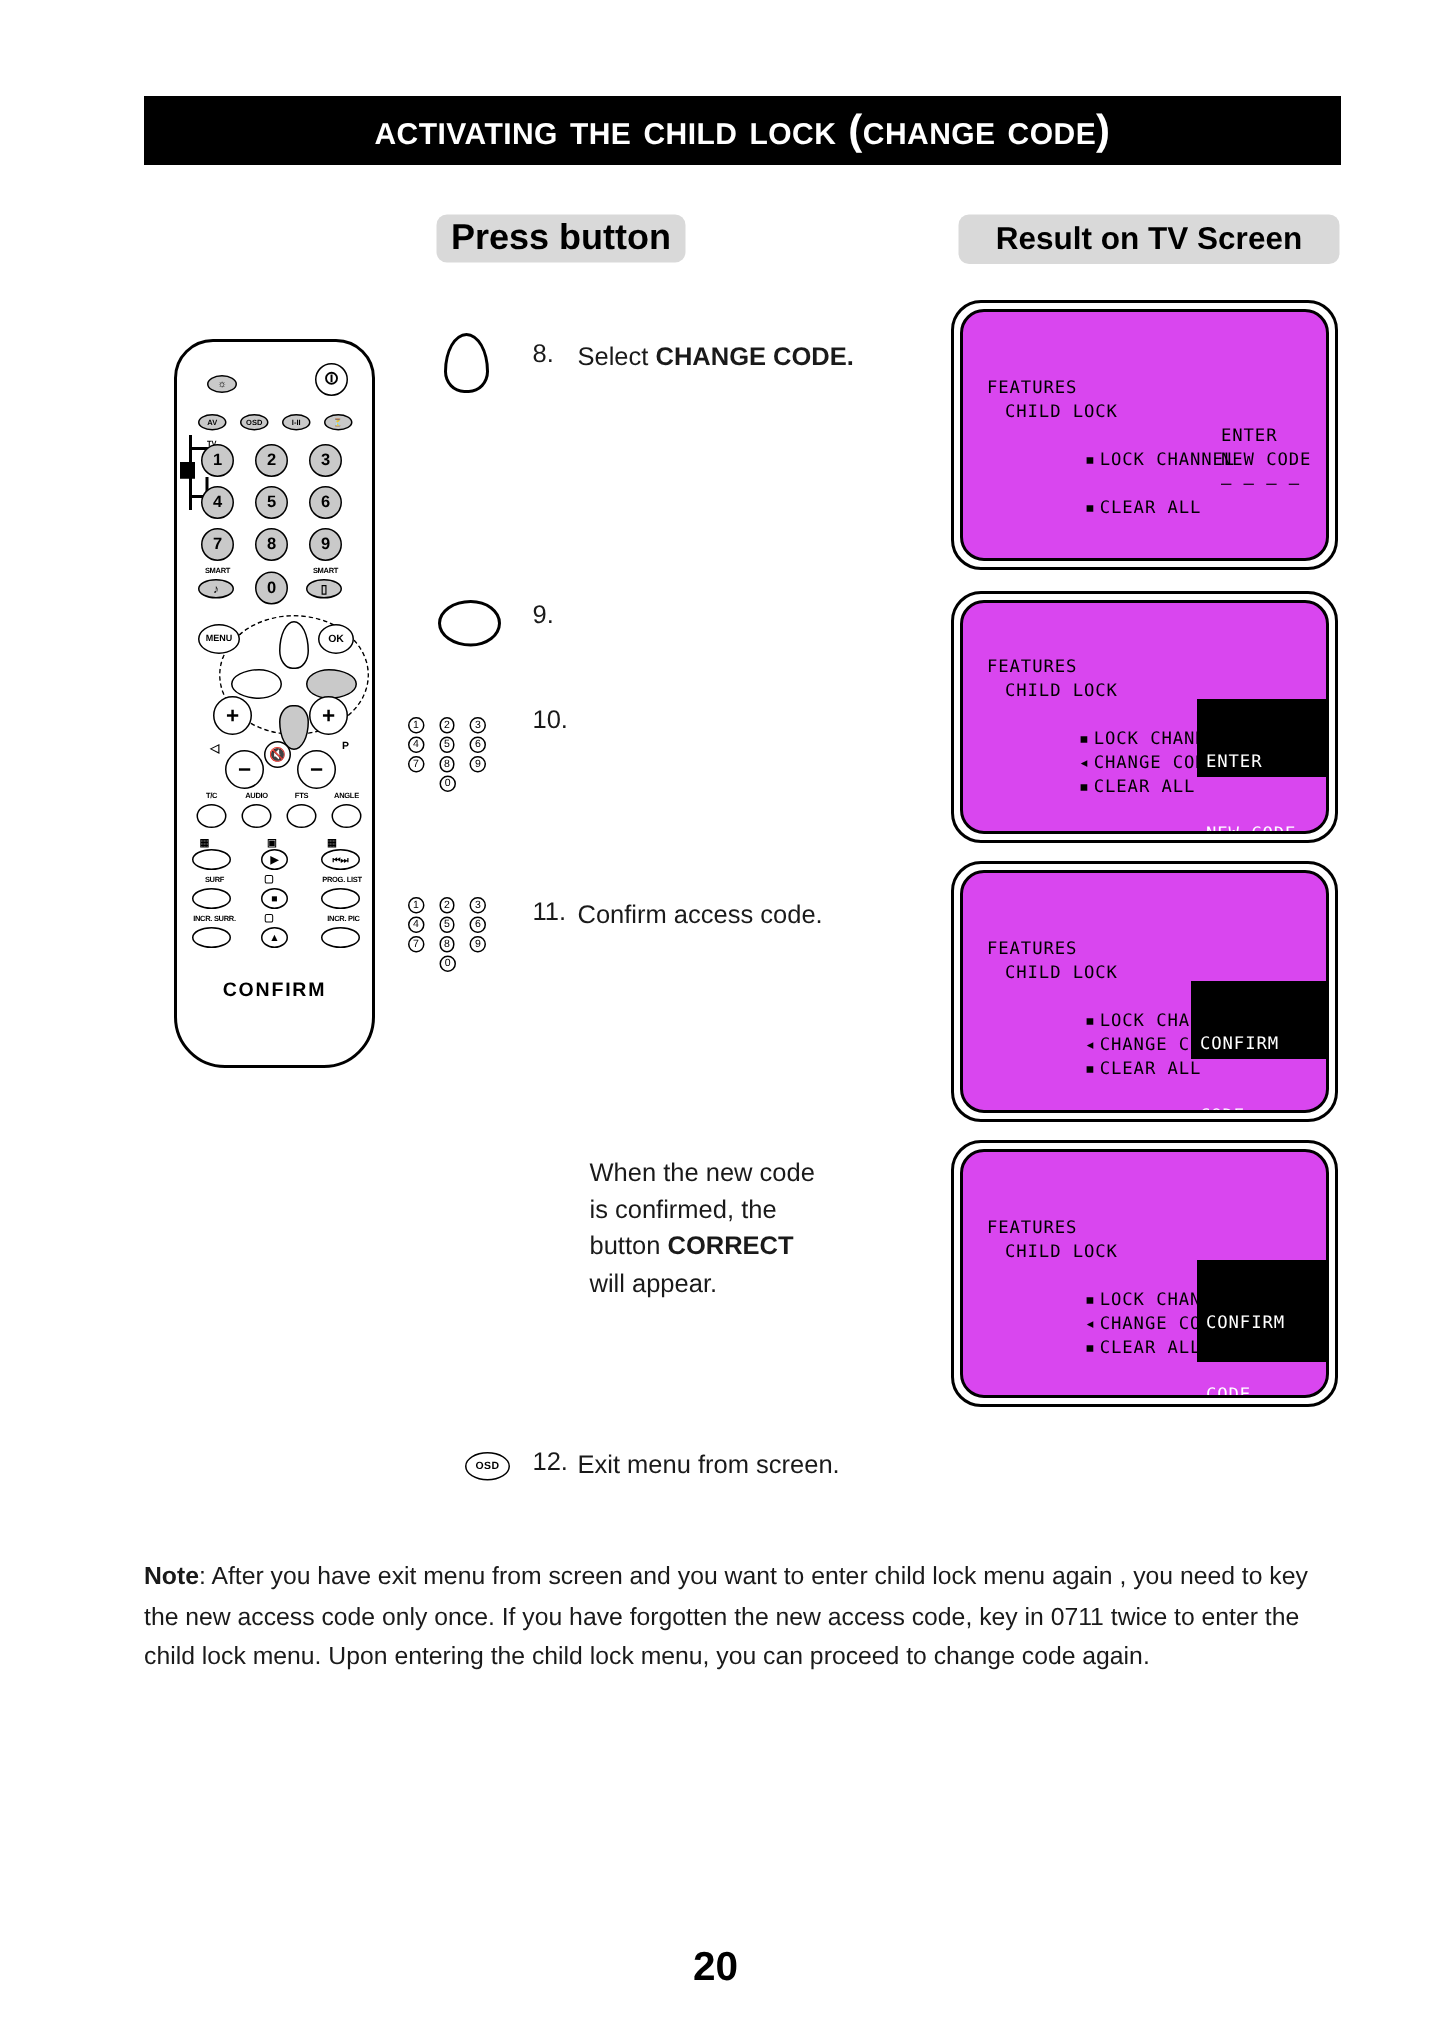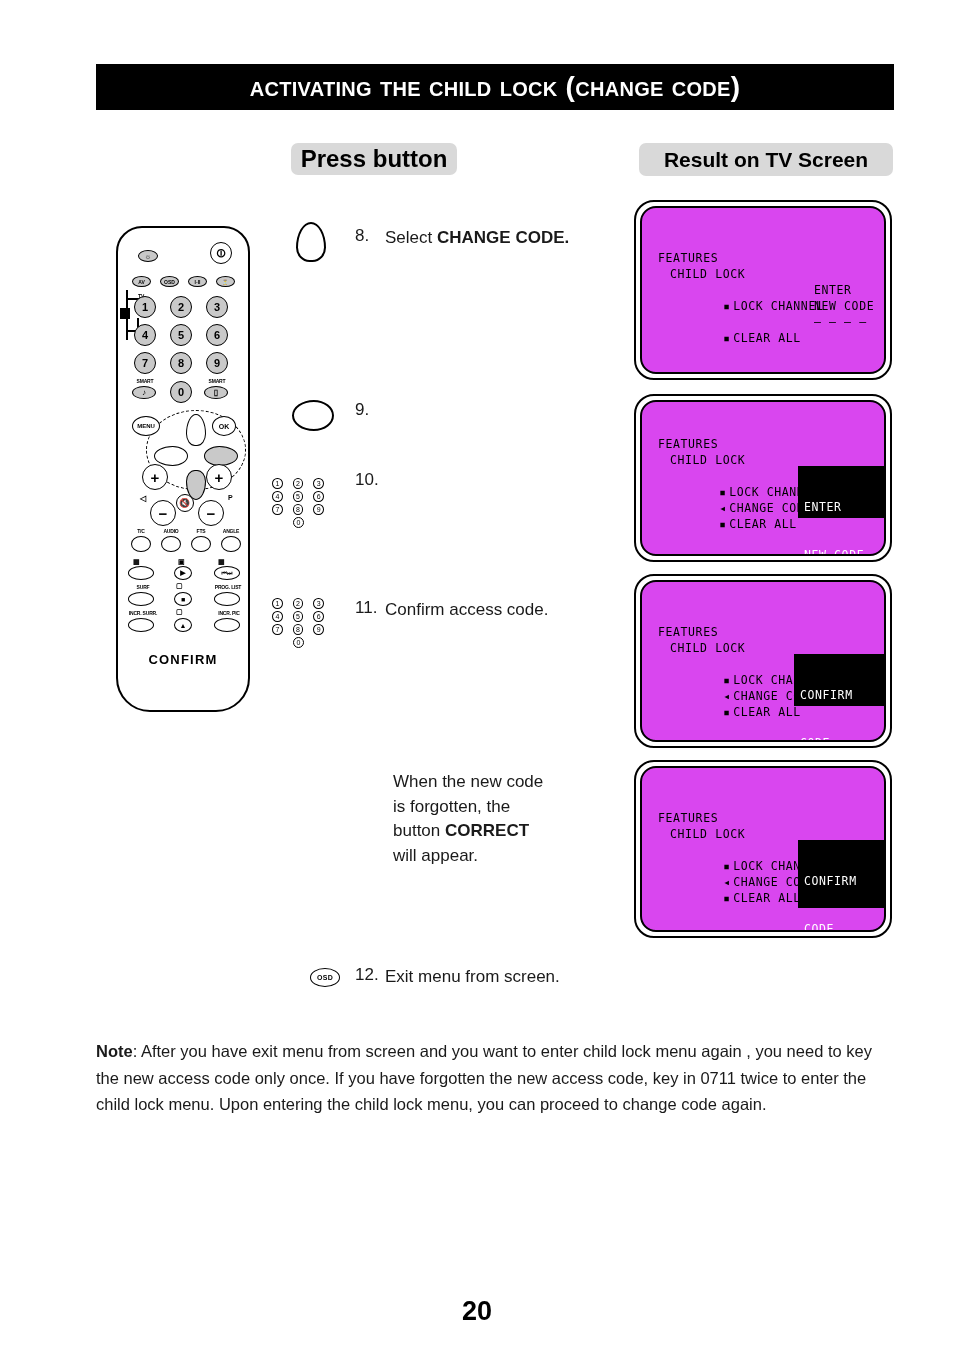--- a/index.html
+++ b/index.html
@@ -553,21 +553,21 @@
   <div class="step-num">10.</div>
 </div>
 
 <div class="step-row" style="left:355px; top:598px;">
   <div class="step-num">11.</div>
   <div class="step-text">Confirm access code.</div>
 </div>
 
 <div id="free-text-correct">
   <span>When the new code</span><br>
-  <span>is forgotten, the</span><br>
+  <span>is confirmed, the</span><br>
   <span>button </span><b>CORRECT</b><br>
   <span>will appear.</span>
 </div>
 
 <div class="step-row" style="left:355px; top:965px;">
   <div class="step-num">12.</div>
   <div class="step-text">Exit menu from screen.</div>
 </div>
 
 <div class="tv" style="left:634px; top:200px; width:258px; height:180px;">

